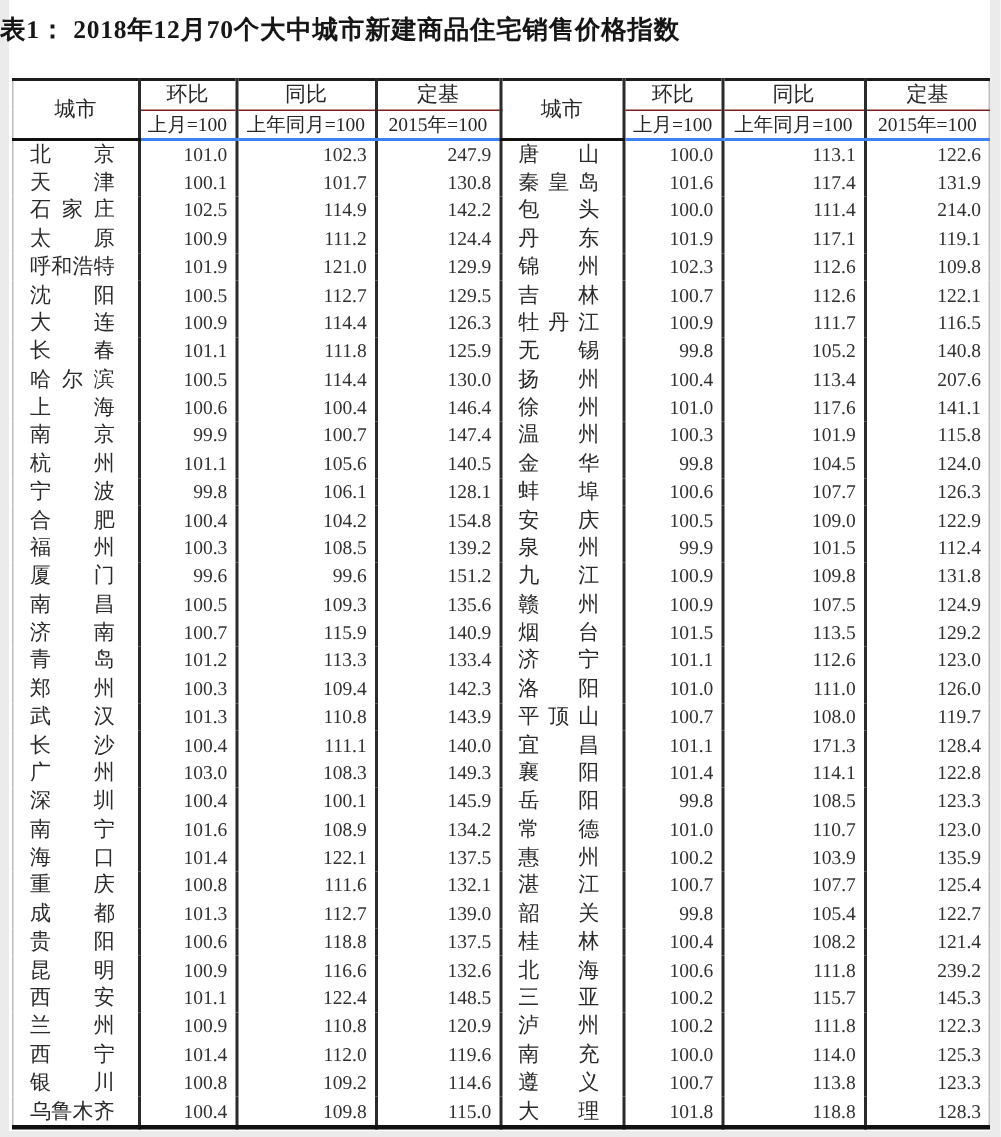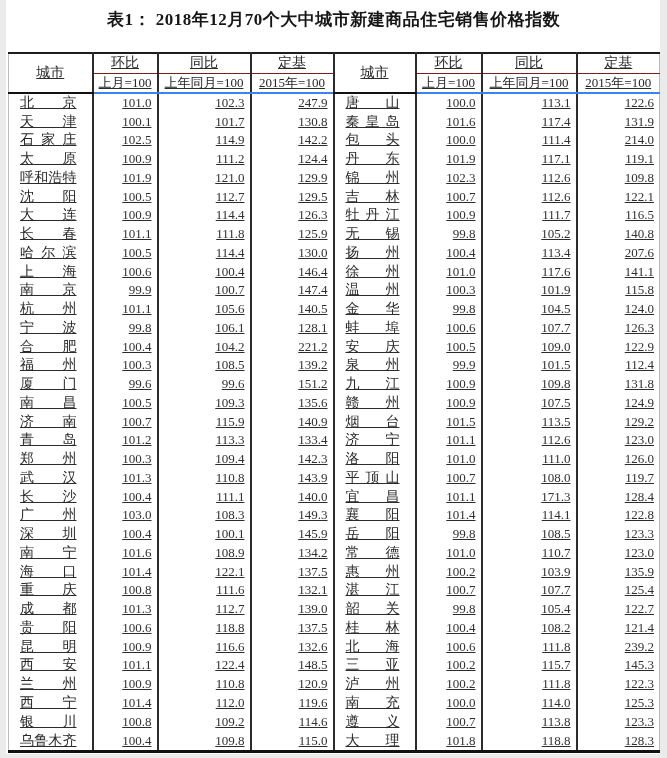--- a/index.html
+++ b/index.html
@@ -12,39 +12,38 @@
     color: #2c2c2c;
   }
   .edge { position: absolute; background: #ebebeb; }
   .edge-left   { left: 0; top: 0; width: 6px; height: 758px; }
   .edge-right  { right: 0; top: 0; width: 7px; height: 758px; }
   .edge-bottom { left: 0; bottom: 0; width: 667px; height: 4px; }
 
   .title {
     position: absolute;
     top: 8px; left: 0; width: 667px;
-    text-align: center;
+    text-align: left;
     font-weight: bold;
     font-size: 17px;
     color: #161616;
     white-space: pre;
     letter-spacing: 0.5px;
   }
 
   table.idx {
     position: absolute;
     top: 52px; left: 8px;
     width: 651px; height: 701px;
     border-collapse: collapse;
     table-layout: fixed;
     border-top: 2px solid #1c1c1c;
     border-bottom: 3px solid #111;
     border-left: 1px solid #bdbdbd;
     border-right: 1px solid #bdbdbd;
-    text-decoration: underline;
   }
   col.c-city-l { width: 84px; }
   col.c-mom-l  { width: 65px; }
   col.c-yoy-l  { width: 93px; }
   col.c-base-l { width: 83px; }
   col.c-city-r { width: 82px; }
   col.c-mom-r  { width: 66px; }
   col.c-yoy-r  { width: 95px; }
   col.c-base-r { width: 83px; }
 
@@ -247,21 +246,21 @@
         <td class="num">128.1</td>
         <td class="city">蚌埠</td>
         <td class="num">100.6</td>
         <td class="num">107.7</td>
         <td class="num">126.3</td>
       </tr>
       <tr>
         <td class="city">合肥</td>
         <td class="num">100.4</td>
         <td class="num">104.2</td>
-        <td class="num">221.2</td>
+        <td class="num">154.8</td>
         <td class="city">安庆</td>
         <td class="num">100.5</td>
         <td class="num">109.0</td>
         <td class="num">122.9</td>
       </tr>
       <tr>
         <td class="city">福州</td>
         <td class="num">100.3</td>
         <td class="num">108.5</td>
         <td class="num">139.2</td>

